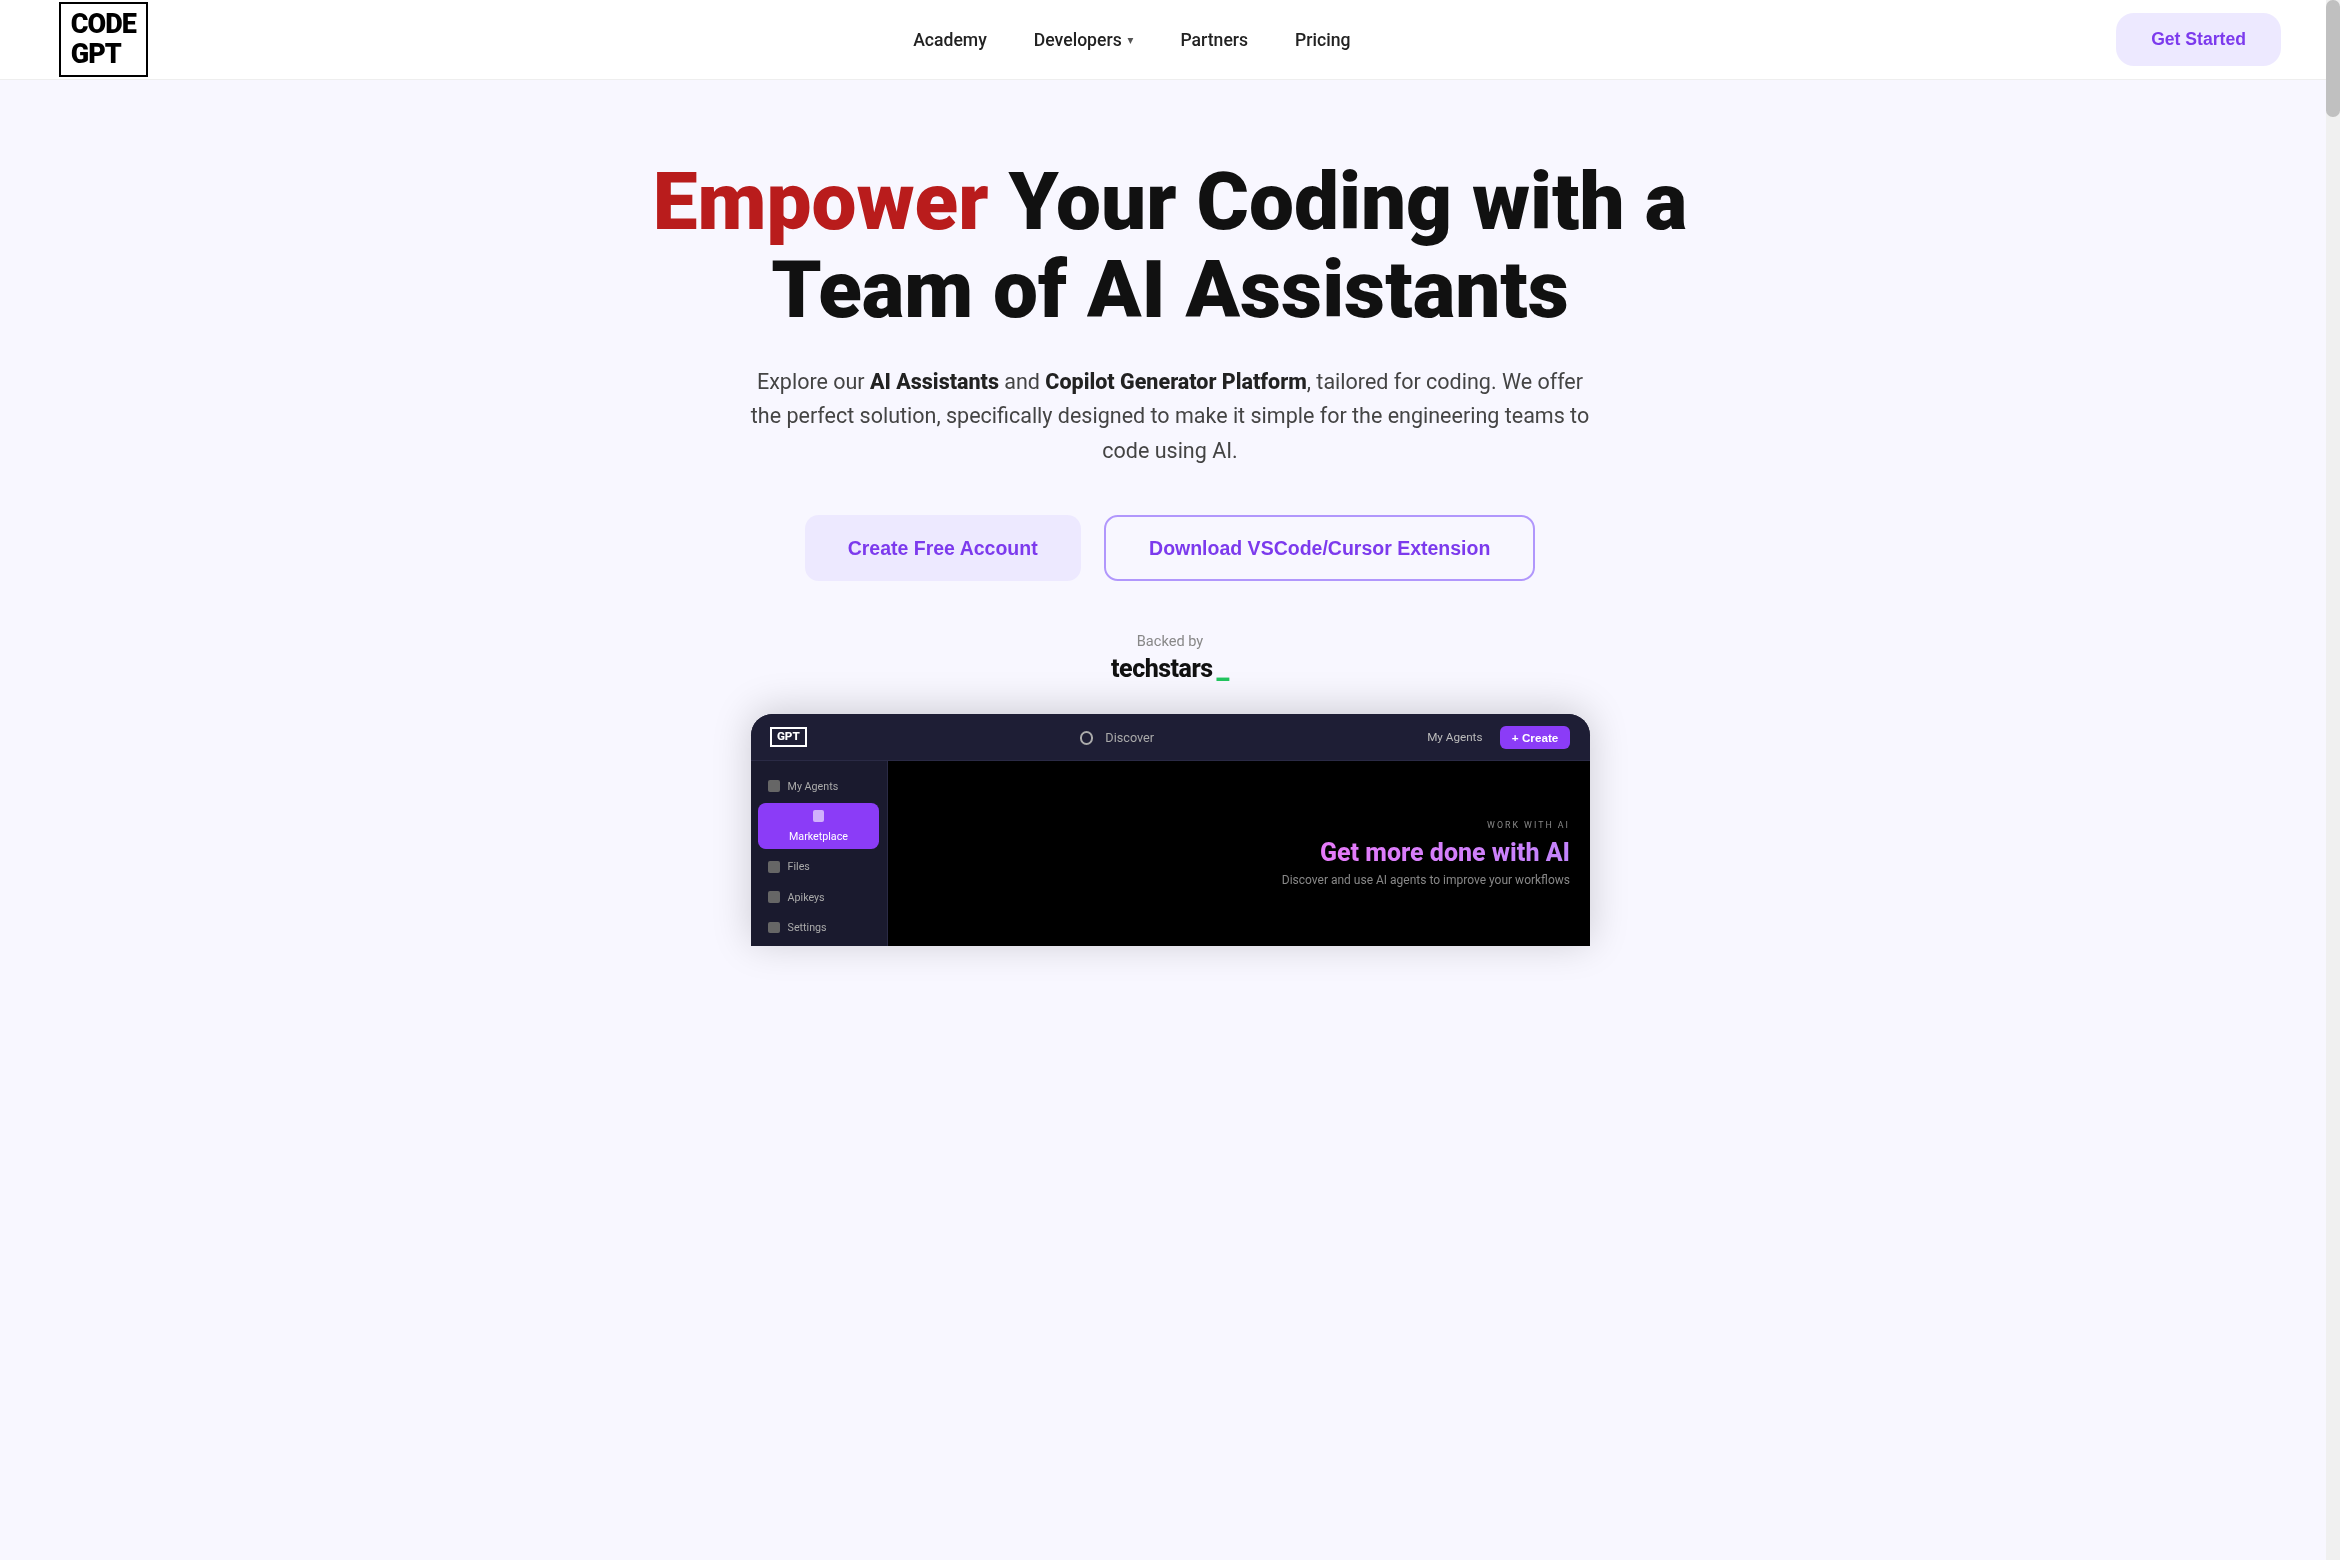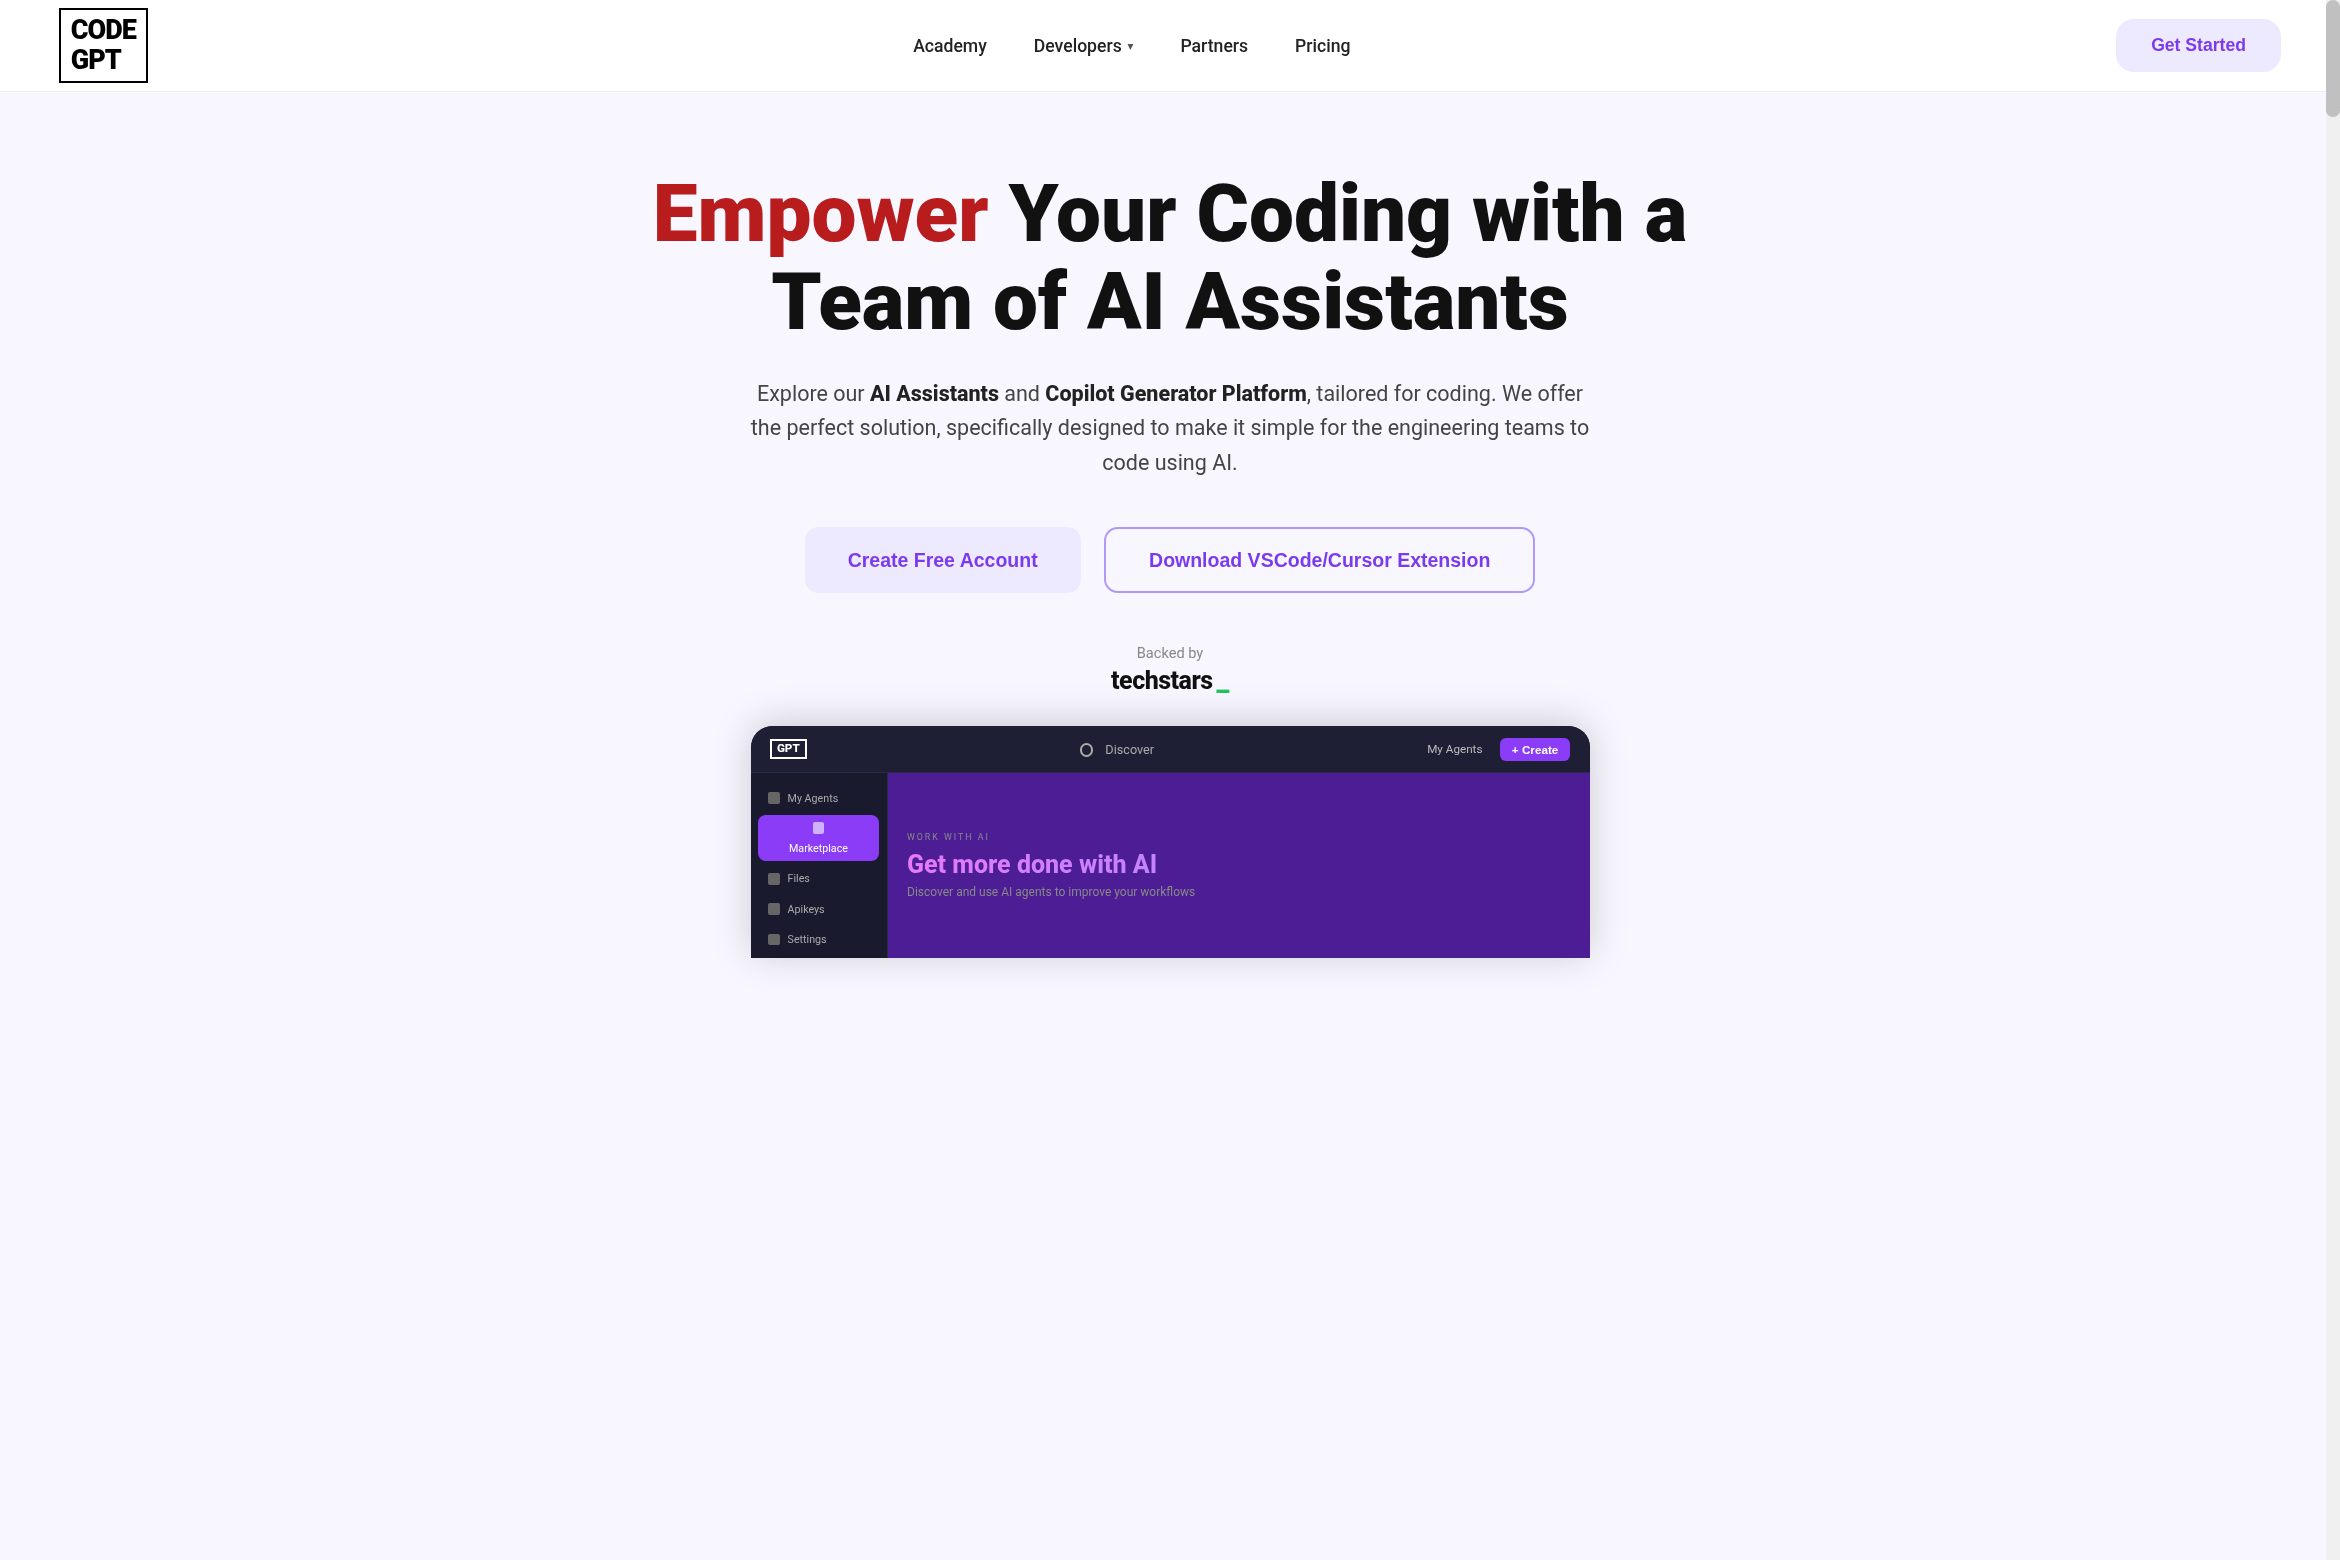--- a/index.html
+++ b/index.html
@@ -16,21 +16,21 @@
     }
 
     
     .navbar {
       background: #ffffff;
       border-bottom: 1px solid #eeeeee;
       display: flex;
       align-items: center;
       justify-content: space-between;
       padding: 0 59px;
-      height: 92px;
+      height: 80px;
       position: sticky;
       top: 0;
       z-index: 100;
     }
 
     .logo {
       display: flex;
       align-items: center;
       gap: 0;
     }
@@ -321,24 +321,24 @@
       border-radius: 2px;
       flex-shrink: 0;
     }
 
     .app-sidebar-item.active .app-sidebar-icon {
       background: rgba(255,255,255,0.6);
     }
 
     .app-main-content {
       flex: 1;
-      background: #4c1d95;
+      background: #000000;
       display: flex;
       flex-direction: column;
-      align-items: flex-start;
+      align-items: flex-end;
       justify-content: center;
       padding: 19.5px;
     }
 
     .app-work-label {
       color: #888;
       font-size: 8.8px;
       letter-spacing: 2px;
       text-transform: uppercase;
       margin-bottom: 7.8px;

